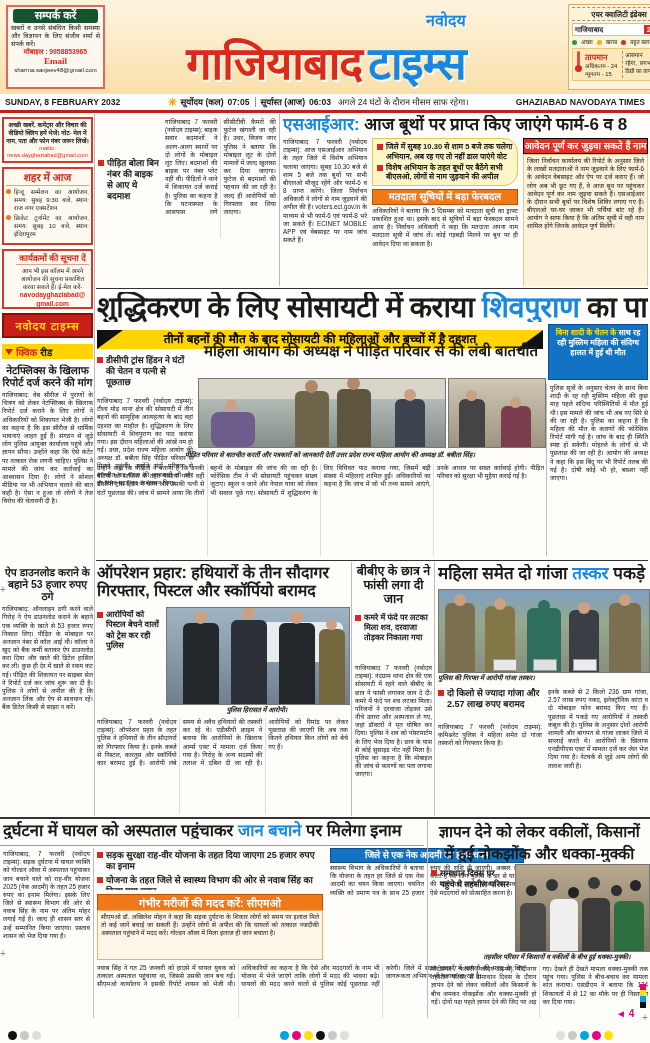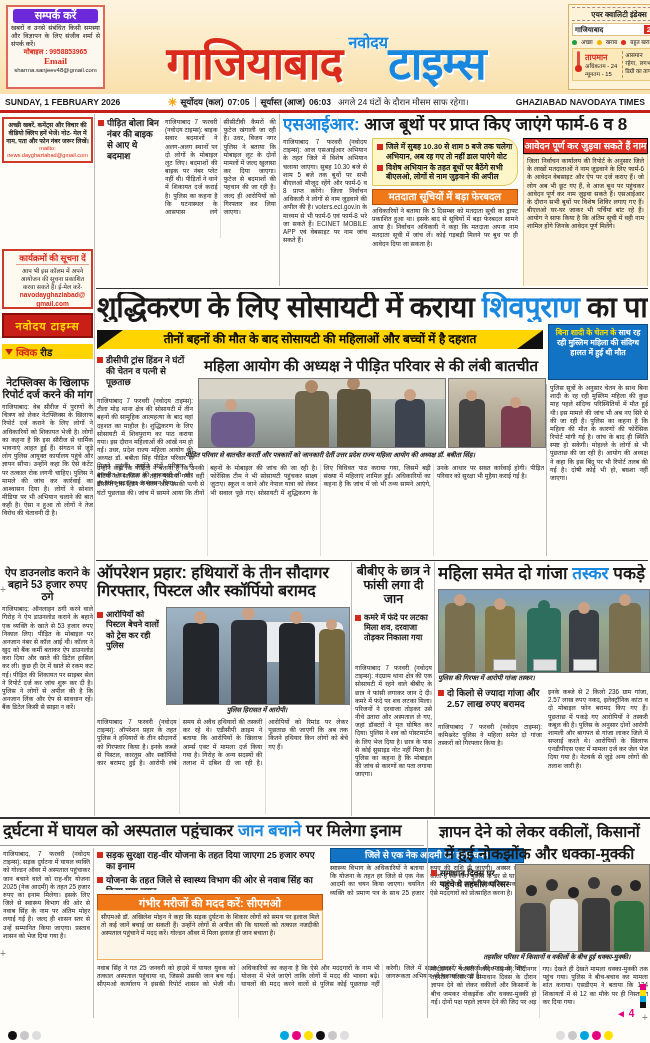--- a/index.html
+++ b/index.html
@@ -8,21 +8,21 @@
   .abs{position:absolute;box-sizing:border-box;}
   .b{font-weight:bold;}
   .j{text-align:justify;text-justify:inter-word;}
   .clip{overflow:hidden;}
   .t6{font-size:6.3px;line-height:1.3;}
   .cap{font-size:6.6px;font-style:italic;font-weight:bold;color:#222;text-align:center;}
   .nowrap{white-space:nowrap;}
   
   .mast{background:linear-gradient(180deg,#fdf4df 0%,#fbe9c2 55%,#f9e0ac 100%);}
   .contact{border:2px solid #e0685a;background:#fdf8ef;text-align:center;font-size:6.4px;line-height:1.25;padding:1px;}
-  .contact .ttl{background:#6d28d9;color:#fff;font-weight:bold;font-size:11px;border-radius:3px;margin:1px 4px;}
+  .contact .ttl{background:#14532d;color:#fff;font-weight:bold;font-size:11px;border-radius:3px;margin:1px 4px;}
   .red{color:#d92a1c;}
   .blue{color:#1787e0;}
   .title-big{font-size:45px;font-weight:bold;letter-spacing:-1px;text-shadow:1.5px 1.5px 0 #fff;}
   .aqi{border:1px solid #d8b06a;background:#fdf3d8;font-size:6.2px;padding:2px 3px;}
   .aqi .hd{border-top:1px dashed #a88;border-bottom:1px dashed #a88;text-align:center;font-weight:bold;font-size:7.5px;padding:1px 0;}
   .aqi-row{display:flex;align-items:center;justify-content:space-between;background:#fff;border:1px solid #e0c080;margin:2px 0;padding:1px 2px;font-weight:bold;font-size:7px;}
   .aqi-val{background:#d92a1c;color:#fff;font-weight:bold;font-size:8px;padding:0 3px;}
   .leg{display:flex;gap:4px;align-items:center;font-size:5.6px;}
   .dotc{width:5px;height:5px;border-radius:50%;display:inline-block;}
   .temp{display:flex;gap:3px;background:#fce9bb;border:1px solid #e8c878;margin-top:2px;padding:2px;}
@@ -79,21 +79,21 @@
   <div class="abs mast" style="left:0;top:0;width:650px;height:94px;">
     <div class="abs contact clip" style="left:6px;top:5px;width:99px;height:84px;">
       <div class="ttl">सम्पर्क करें</div>
       <div class="j" style="padding:0 2px;">खबरों व उनसे संबंधित किसी समस्या और विज्ञापन के लिए संजीव शर्मा से संपर्क करें।</div>
       <div class="red b" style="font-size:6.8px;">मोबाइल : 9958853965</div>
       <div class="red b" style="font-size:9px;font-family:'Liberation Serif',serif;">Email</div>
       <div style="font-size:6px;">sharma.sanjeev48@gmail.com</div>
     </div>
     <div class="abs" style="left:112px;top:4px;width:428px;height:88px;display:flex;align-items:flex-end;justify-content:center;gap:6px;">
       <span class="title-big red nowrap">गाजियाबाद</span>
-      <span style="display:flex;flex-direction:row;align-items:flex-start;">
+      <span style="display:flex;flex-direction:column;align-items:flex-end;">
         <span class="b blue" style="font-size:16px;text-shadow:1px 1px 0 #fff;">नवोदय</span>
         <span class="title-big blue nowrap">टाइम्स</span>
       </span>
     </div>
     <div class="abs aqi clip" style="left:544px;top:4px;width:102px;height:86px;margin-left:24px;">
       <div class="hd">एयर क्वालिटी इंडेक्स</div>
       <div class="aqi-row">
         <span>गाजियाबाद</span>
         <span class="aqi-val">254</span>
       </div>
@@ -114,62 +114,73 @@
           <div class="red b" style="font-size:8px;">तापमान</div>
           <div style="font-size:5.8px;">अधिकतम - 24</div>
           <div style="font-size:5.8px;">न्यूनतम - 15</div>
         </div>
         <div class="j" style="flex:1.1;font-size:5.6px;border-left:1px dashed #c09040;padding-left:2px;">आसमान साफ रहेगा, लगभग 15 डिग्री का तापमान।</div>
       </div>
     </div>
   </div>
 
   <div class="abs dateline" style="left:0;top:94px;width:650px;height:19px;padding:0 5px;">
-    <span>SUNDAY, 1 FEBRUARY 2026</span>
+    <span>SUNDAY, 8 FEBRUARY 2032</span>
     <span style="flex:1;"></span>
     <span style="color:#f5a000;font-size:11px;">☀</span>
     <span style="margin-left:3px;">सूर्योदय (कल)</span>
     <span style="margin-left:4px;">07:05</span>
     <span class="dl-sep"></span>
     <span>सूर्यास्त (आज)</span>
     <span style="margin-left:4px;">06:03</span>
     <span style="margin-left:7px;font-weight:normal;">अगले 24 घंटों के दौरान मौसम साफ रहेगा।</span>
     <span style="flex:1;"></span>
     <span>GHAZIABAD NAVODAYA TIMES</span>
   </div>
 
   <div class="abs railbox clip j" style="left:2px;top:117px;width:91px;height:46px;text-align:center;">
     <div class="b">अच्छी खबरें, कमेंट्स और विचार की वीडियो क्लिप हमें भेजें। नोट- मेल में नाम, पता और फोन नंबर जरूर लिखें।</div>
     <div class="red" style="font-size:5.6px;">mailto: news.dayghaziabad@gmail.com</div>
   </div>
+  <div class="abs railbox clip" style="left:2px;top:167px;width:91px;height:78px;">
+    <div class="railttl">शहर में आज</div>
+    <div class="citem">
+      <span class="odot"></span>
+      <span class="j">हिन्दू सम्मेलन का आयोजन, समय: सुबह 9:30 बजे, स्थान: राज नगर एक्सटेंशन</span>
+    </div>
+    <div class="citem">
+      <span class="odot"></span>
+      <span class="j">क्रिकेट टूर्नामेंट का आयोजन, समय: सुबह 10 बजे, स्थान: इंदिरापुरम</span>
+    </div>
+  </div>
   <div class="abs railbox clip" style="left:2px;top:249px;width:91px;height:60px;text-align:center;padding-left:12px;">
     <div class="railttl" style="font-size:8.6px;">कार्यक्रमों की सूचना दें</div>
     <div>आप भी इस कॉलम में अपने आयोजन की सूचना प्रकाशित करवा सकते हैं। ई-मेल करें-</div>
     <div class="red b" style="font-size:6.6px;">navodayghaziabad@</div>
     <div class="red b" style="font-size:6.6px;">gmail.com</div>
   </div>
   <div class="abs logojar" style="left:2px;top:313px;width:91px;">नवोदय टाइम्स</div>
   <div class="abs qread" style="left:2px;top:344px;width:91px;height:15px;">
     <span class="tri-dn"></span>
     <span class="red">क्विक</span>
     <span>रीड</span>
   </div>
-  <div class="abs clip" style="left:2px;top:362px;width:91px;height:198px;margin-top:12px;">
+  <div class="abs clip" style="left:2px;top:362px;width:91px;height:198px;">
     <div class="railhead">नेटफ्लिक्स के खिलाफ रिपोर्ट दर्ज करने की मांग</div>
     <div class="t6 j">गाजियाबाद: वेब सीरीज में पुराणों के चित्रण को लेकर नेटफ्लिक्स के खिलाफ रिपोर्ट दर्ज कराने के लिए लोगों ने अधिकारियों को शिकायत भेजी है। लोगों का कहना है कि इस सीरीज से धार्मिक भावनाएं आहत हुई हैं। संगठन से जुड़े लोग पुलिस आयुक्त कार्यालय पहुंचे और ज्ञापन सौंपा। उन्होंने कहा कि ऐसे कंटेंट पर तत्काल रोक लगनी चाहिए। पुलिस ने मामले की जांच कर कार्रवाई का आश्वासन दिया है। लोगों ने सोशल मीडिया पर भी अभियान चलाने की बात कही है। ऐसा न हुआ तो लोगों ने तेज विरोध की चेतावनी दी है।</div>
   </div>
   <div class="abs clip" style="left:2px;top:564px;width:91px;height:250px;">
     <div class="railhead">ऐप डाउनलोड कराने के बहाने 53 हजार रुपए ठगे</div>
     <div class="t6 j">गाजियाबाद: ऑनलाइन ठगी करने वाले गिरोह ने ऐप डाउनलोड कराने के बहाने एक व्यक्ति के खाते से 53 हजार रुपए निकाल लिए। पीड़ित के मोबाइल पर अनजान नंबर से कॉल आई थी। कॉलर ने खुद को बैंक कर्मी बताकर ऐप डाउनलोड करा दिया और खाते की डिटेल हासिल कर ली। कुछ ही देर में खाते से रकम कट गई। पीड़ित की शिकायत पर साइबर सेल ने रिपोर्ट दर्ज कर जांच शुरू कर दी है। पुलिस ने लोगों से अपील की है कि अनजान लिंक और ऐप से सावधान रहें। बैंक डिटेल किसी से साझा न करें।</div>
   </div>
   <div class="abs vr" style="left:94px;top:114px;height:702px;"></div>
 
   <div class="abs clip" style="left:98px;top:115px;width:178px;height:171px;">
     <div style="display:flex;gap:5px;margin-top:3px;">
-      <div class="brow" style="width:62px;flex:none;">
+      <div class="brow" style="width:62px;flex:none;margin-top:40px;">
         <span class="sq"></span>
         <span class="subbold">पीड़ित बोला बिन नंबर की बाइक से आए थे बदमाश</span>
       </div>
       <div class="t6 j cols2" style="flex:1;height:120px;overflow:hidden;">गाजियाबाद 7 फरवरी (नवोदय टाइम्स): बाइक सवार बदमाशों ने अलग-अलग स्थानों पर दो लोगों के मोबाइल लूट लिए। बदमाशों की बाइक पर नंबर प्लेट नहीं थी। पीड़ितों ने थाने में शिकायत दर्ज कराई है। पुलिस का कहना है कि घटनास्थल के आसपास लगे सीसीटीवी कैमरों की फुटेज खंगाली जा रही है। उधर, विजय नगर पुलिस ने बताया कि मोबाइल लूट के दोनों मामलों में जल्द खुलासा कर दिया जाएगा। फुटेज से बदमाशों की पहचान की जा रही है। जल्द ही आरोपियों को गिरफ्तार कर लिया जाएगा।</div>
     </div>
   </div>
   <div class="abs vr" style="left:279px;top:114px;height:172px;"></div>
 
   <div class="abs clip" style="left:283px;top:115px;width:365px;height:171px;">
     <div class="h-md nowrap" style="font-size:17px;">
@@ -209,21 +220,21 @@
     <span class="tr"></span>
   </div>
   <div class="abs bluebox clip" style="left:548px;top:324px;width:100px;height:56px;">
     <span style="color:#ffe000;">बिना शादी के चेतन के</span>
     <span>साथ रह रही मुस्लिम महिला की संदिग्ध हालत में हुई थी मौत</span>
   </div>
   <div class="abs brow clip" style="left:97px;top:355px;width:96px;height:40px;">
     <span class="sq"></span>
     <span class="subbold">डीसीपी ट्रांस हिंडन ने घंटों की चेतन व पत्नी से पूछताछ</span>
   </div>
-  <div class="abs b nowrap clip" style="left:198px;top:355px;width:346px;font-size:15px;text-align:center;">महिला आयोग की अध्यक्ष ने पीड़ित परिवार से की लंबी बातचीत</div>
+  <div class="abs b nowrap clip" style="left:198px;top:340px;width:346px;font-size:15px;text-align:center;">महिला आयोग की अध्यक्ष ने पीड़ित परिवार से की लंबी बातचीत</div>
   <div class="abs t6 j clip" style="left:97px;top:397px;width:96px;height:158px;">गाजियाबाद 7 फरवरी (नवोदय टाइम्स): टीला मोड़ थाना क्षेत्र की सोसायटी में तीन बहनों की सामूहिक आत्महत्या के बाद वहां दहशत का माहौल है। शुद्धिकरण के लिए सोसायटी में शिवपुराण का पाठ कराया गया। इस दौरान महिलाओं की आंखें नम हो गईं। उधर, प्रदेश राज्य महिला आयोग की अध्यक्ष डॉ. बबीता सिंह पीड़ित परिवार से मिलने पहुंचीं। उन्होंने घंटों परिवार से बातचीत कर घटना की जानकारी ली और हर संभव मदद का आश्वासन दिया।</div>
 
   <div class="photo" style="left:198px;top:378px;width:246px;height:68px;">
     <div style="position:absolute;left:0;top:0;width:100%;height:30%;background:#d8d4c8;"></div>
     <div class="fig" style="left:12px;width:44px;height:52%;background:#6d5c8c;border-radius:8px;"></div>
     <div class="head" style="left:26px;bottom:36px;width:12px;height:12px;"></div>
     <div class="fig" style="left:96px;width:34px;height:82%;background:#6e654a;"></div>
     <div class="head" style="left:106px;bottom:54px;width:13px;height:13px;background:#b08968;"></div>
     <div class="fig" style="left:138px;width:34px;height:86%;background:#5d553e;"></div>
     <div class="head" style="left:148px;bottom:57px;width:13px;height:13px;background:#b08968;"></div>

